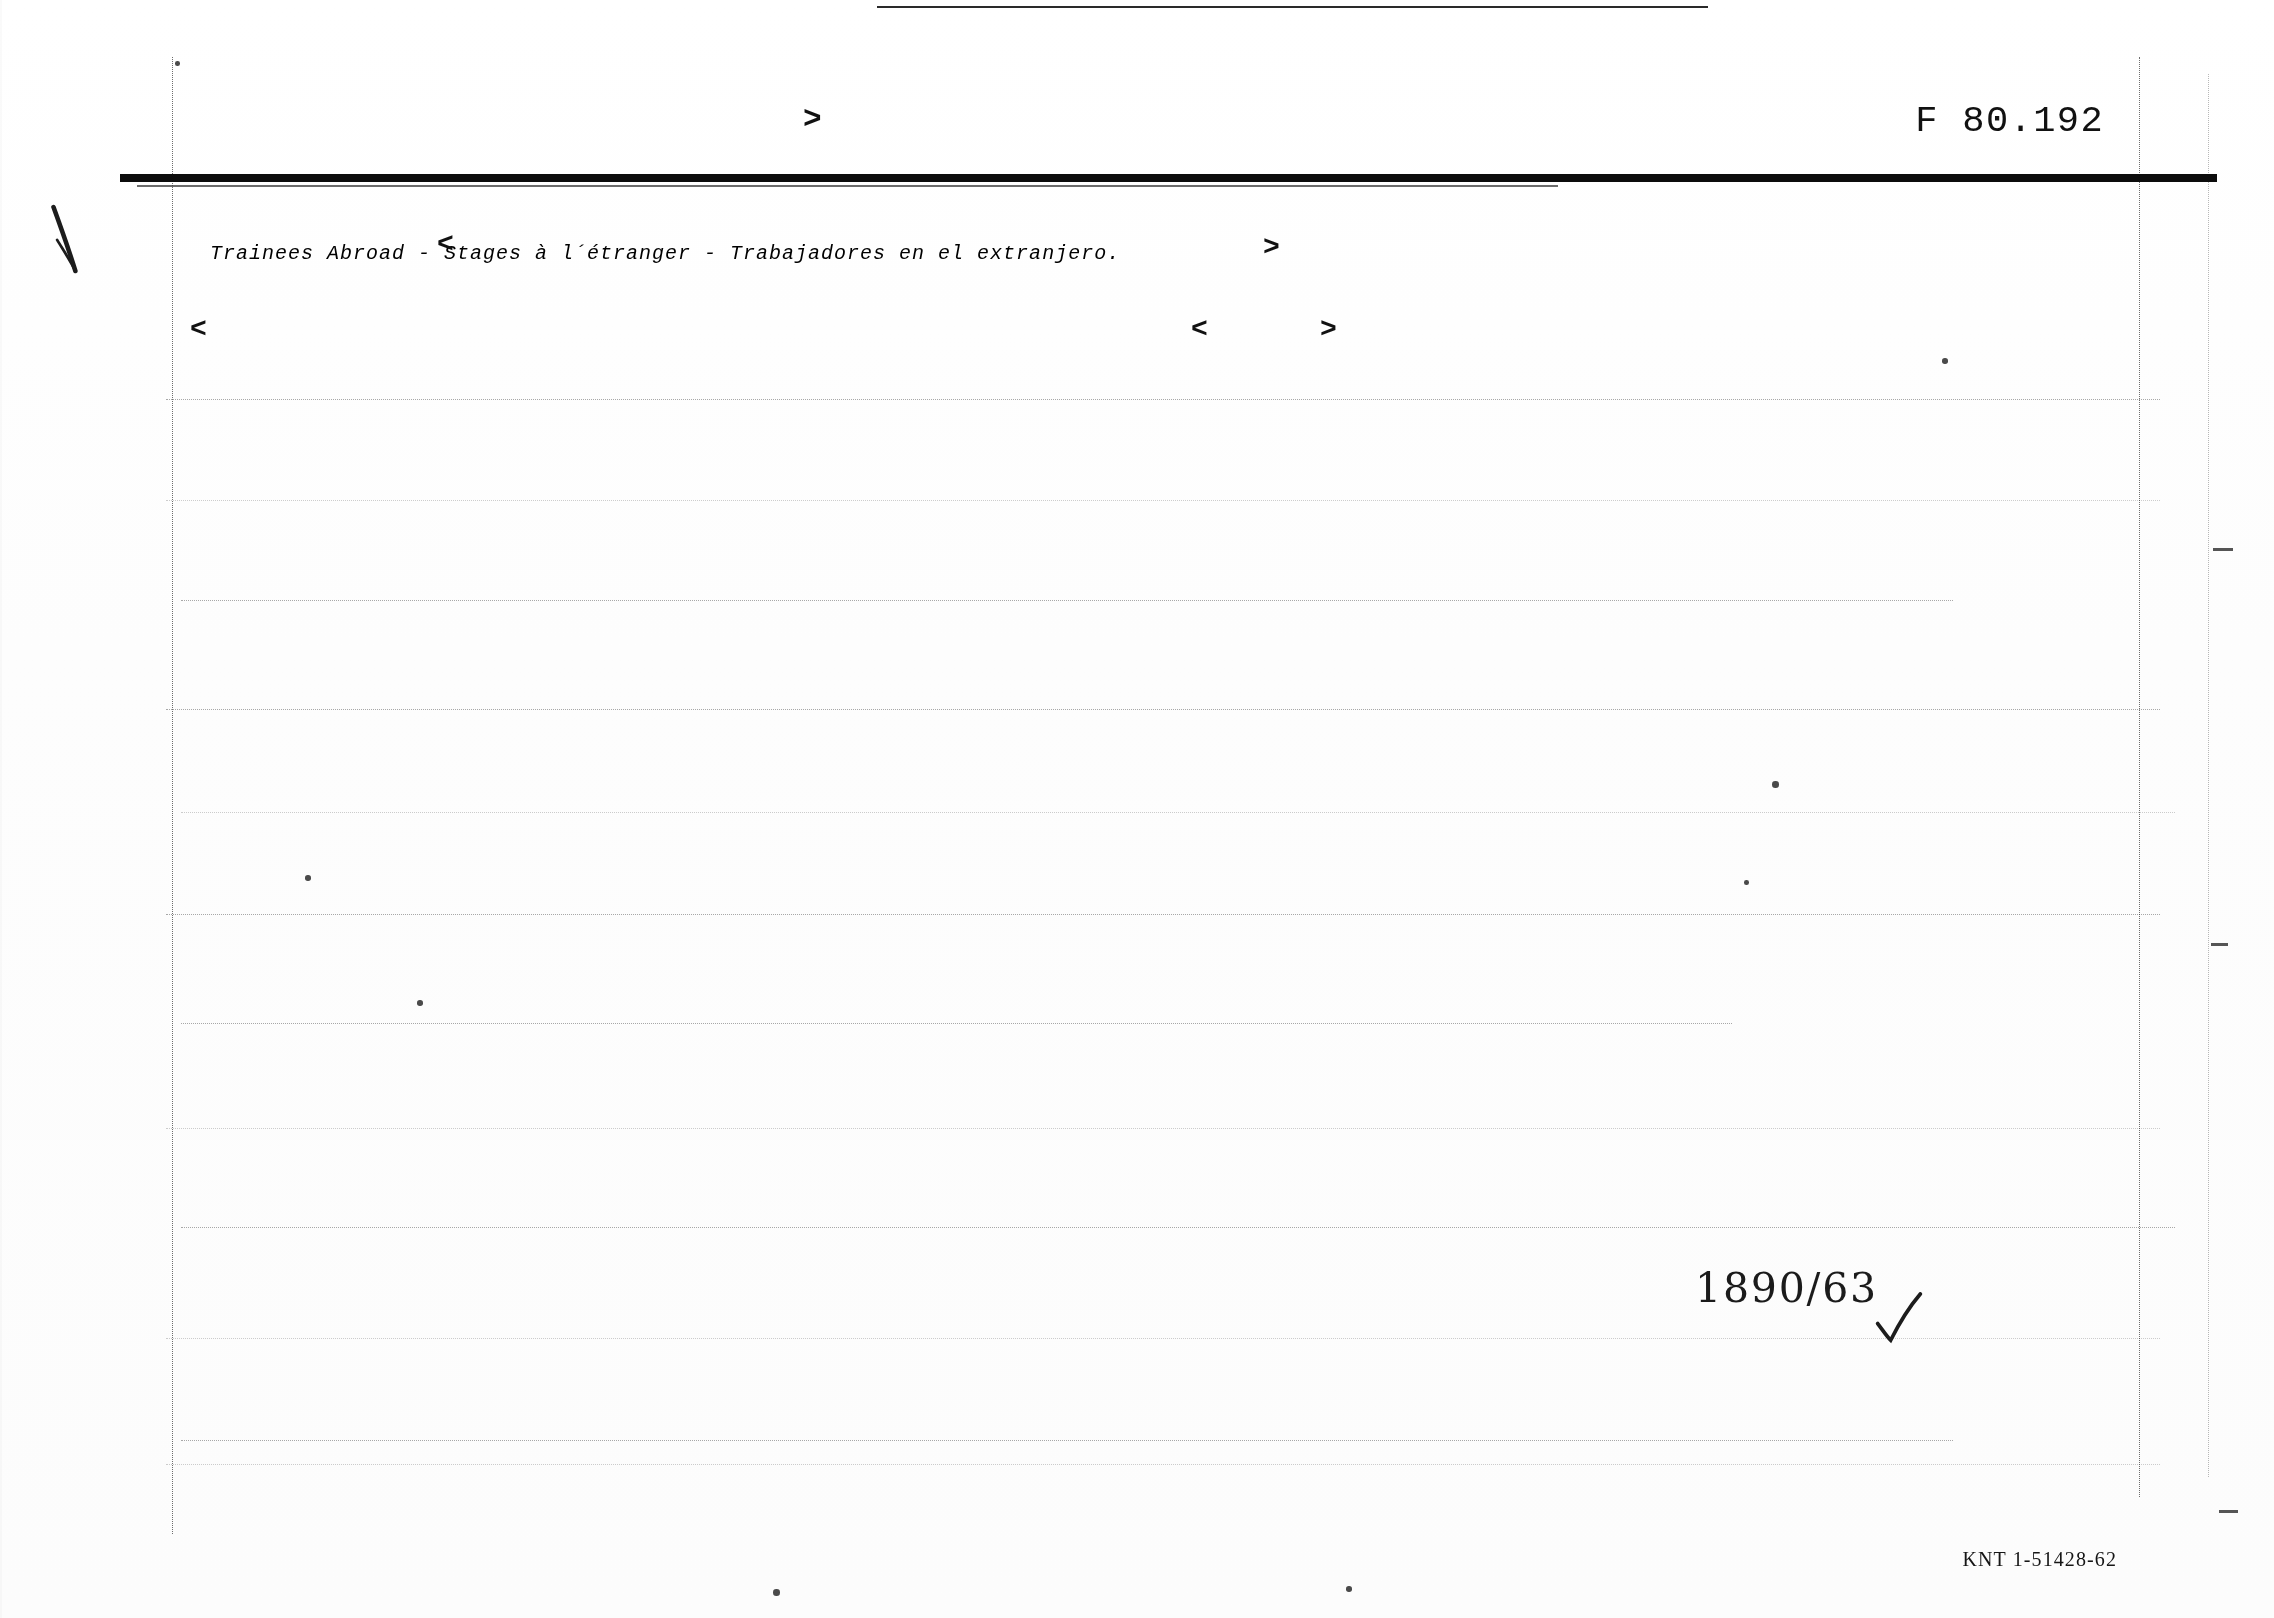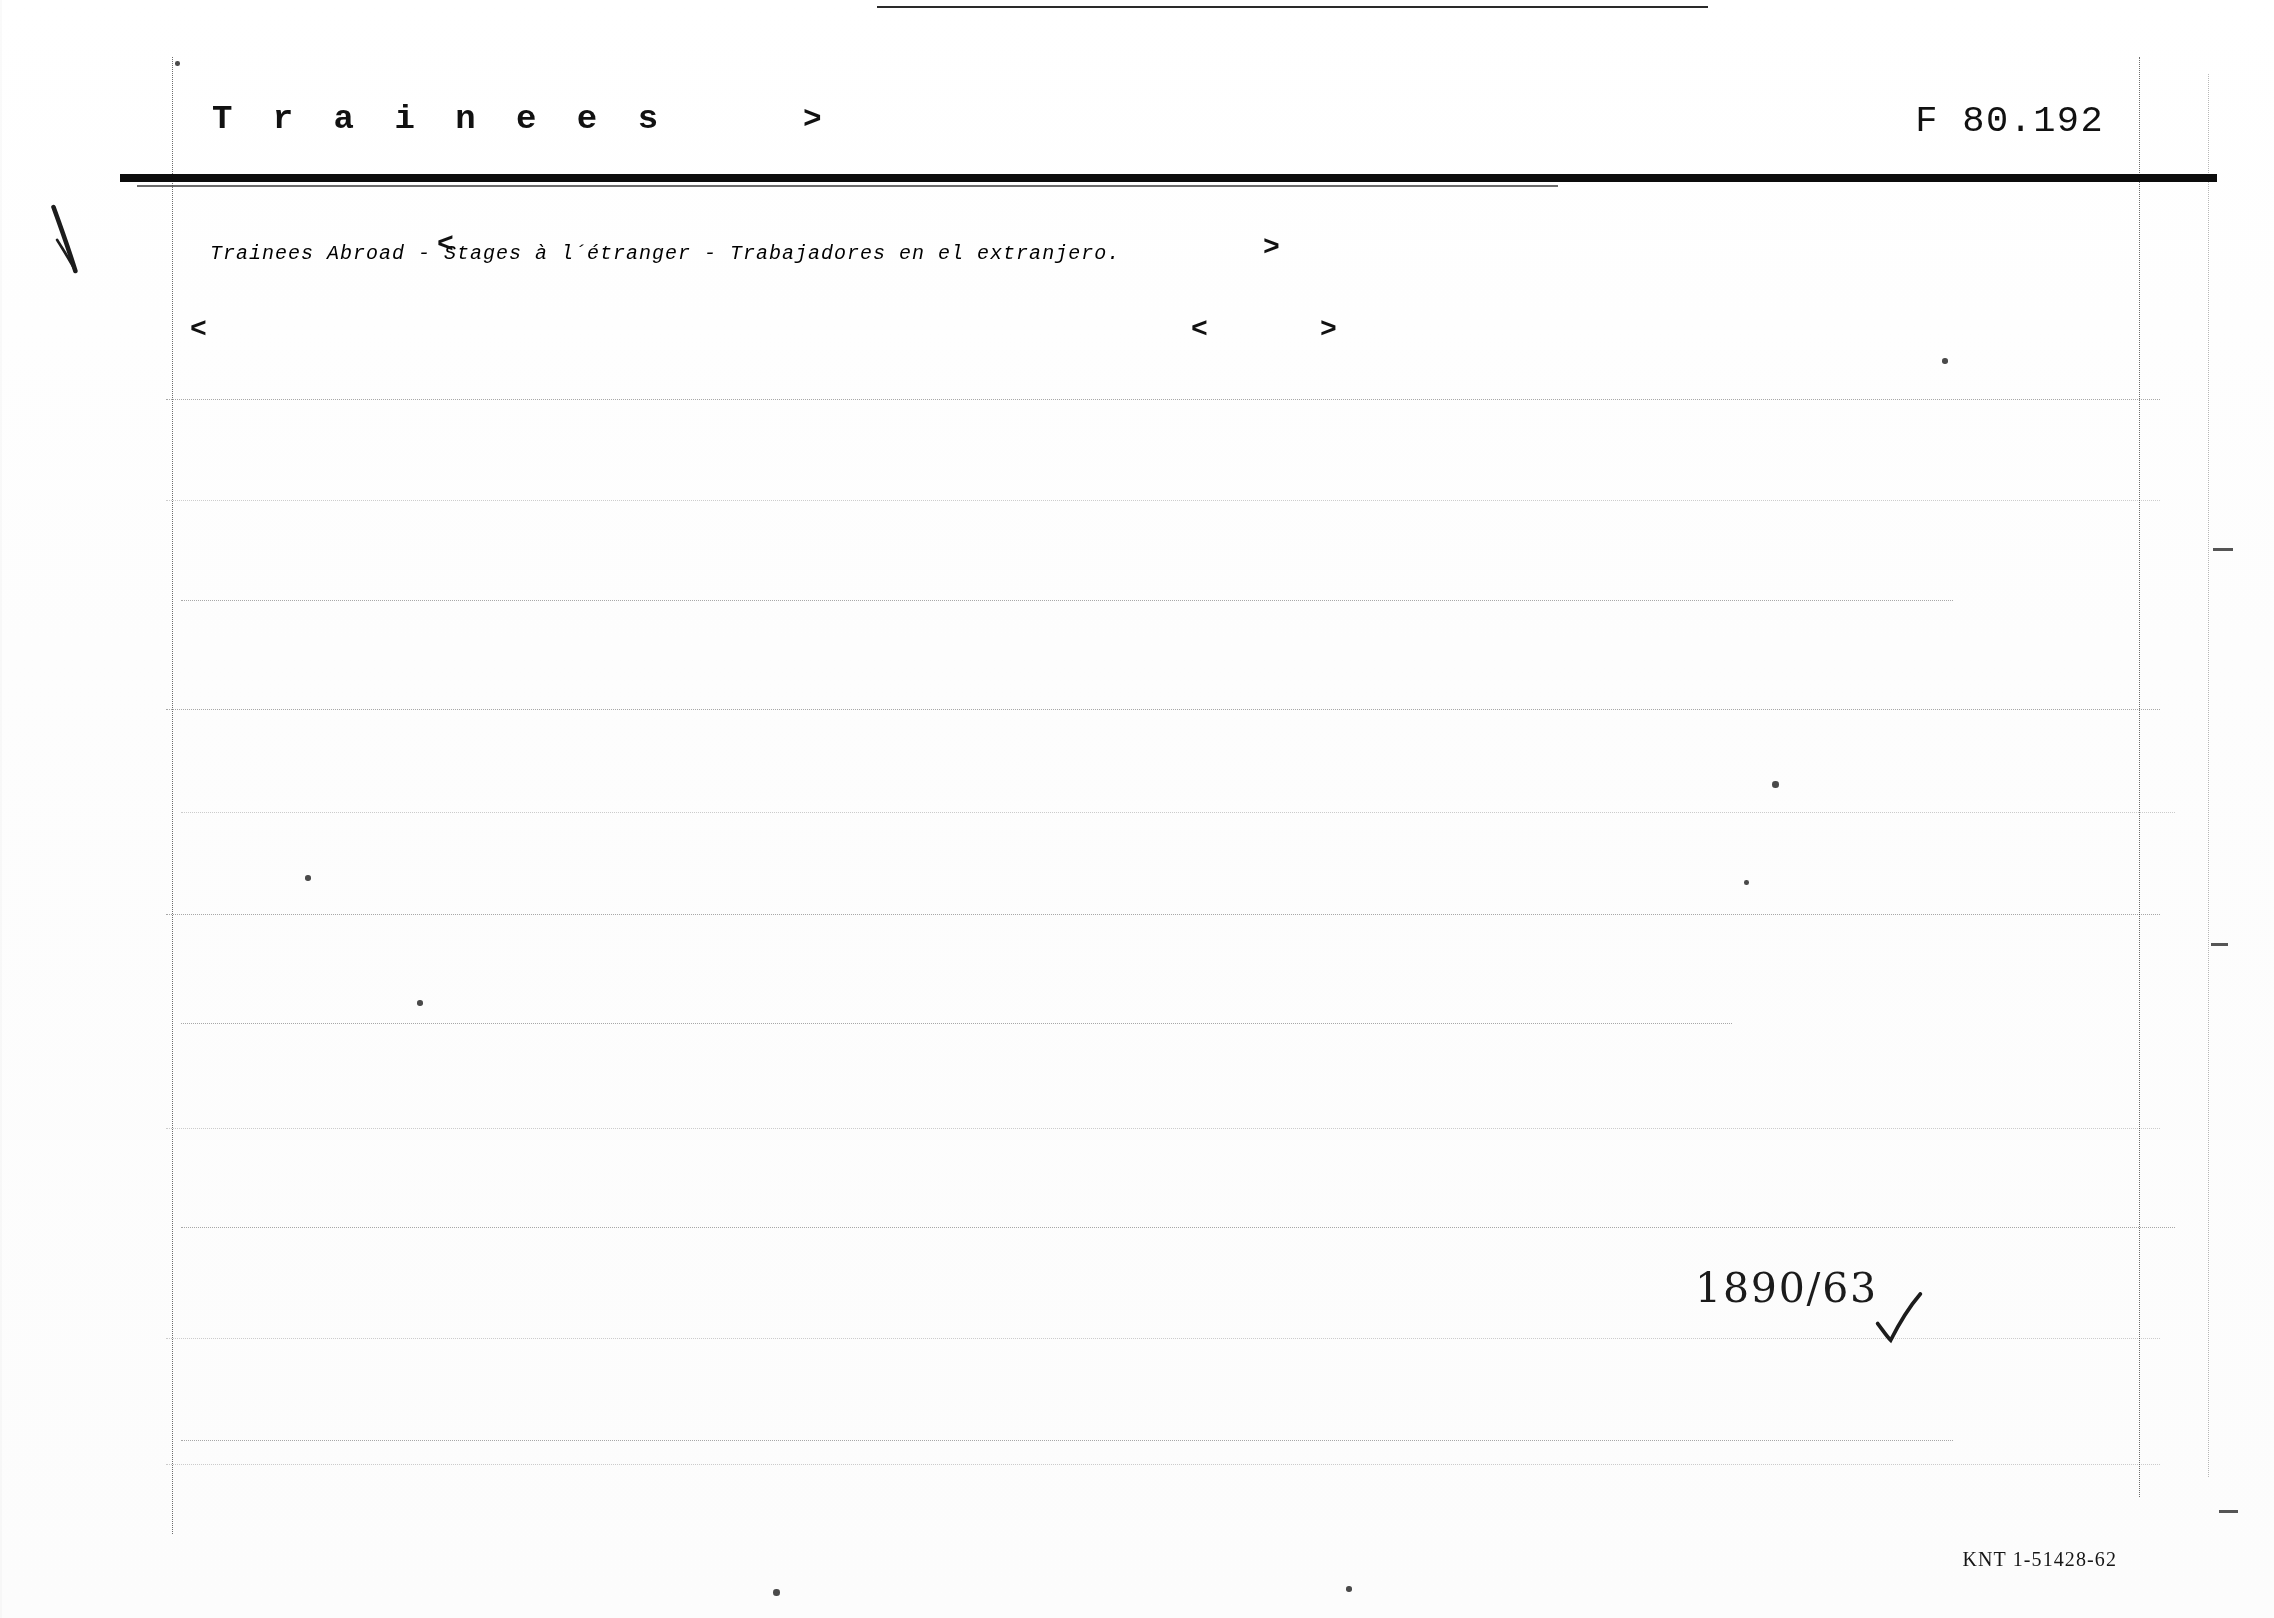--- a/index.html
+++ b/index.html
@@ -181,21 +181,20 @@
 
   <div class="paper-tone"></div>
 
   <div class="trim-top"></div>
 
   <div class="dotted-v" style="left:172px; top:57px; height:1477px;"></div>
   <div class="dotted-v" style="left:2139px; top:57px; height:1440px;"></div>
   <div class="dotted-v" style="left:2208px; top:74px; height:1403px; border-left-color:rgba(20,20,20,0.30);"></div>
 
   <div class="header-row">
-    <div class="subject-heading">T r a i n e e s</div>
     <div class="caret-mark" style="left:646px; top:3.7px;">&gt;</div>
     <div class="classmark">F 80.192</div>
   </div>
 
   <div class="rule-heavy"></div>
   <div class="rule-heavy-thin"></div>
 
   <svg class="hand-slash" viewBox="0 0 46 78">
     <path d="M6 4 C 14 26, 22 48, 30 74" stroke="#1c1c1c" stroke-width="5" fill="none" stroke-linecap="round"></path>
     <path d="M30 74 C 24 62, 16 50, 10 40" stroke="#1c1c1c" stroke-width="3" fill="none" stroke-linecap="round"></path>

